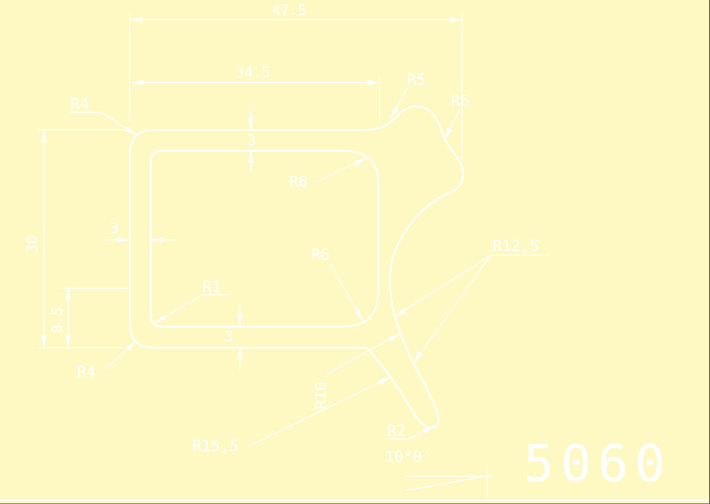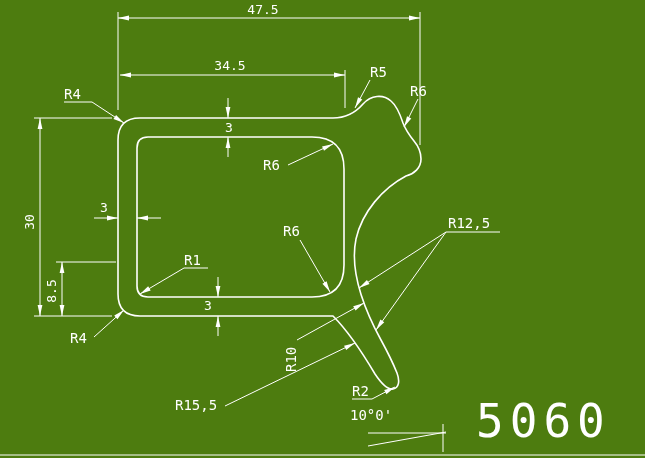--- a/index.html
+++ b/index.html
@@ -1,16 +1,16 @@
 <!DOCTYPE html>
 <html><head>
 <meta charset="utf-8">
 <style>
   html,body{margin:0;padding:0;background:#000;}
-  .canvas{position:relative;width:645px;height:458px;background:#4d7c0f;overflow:hidden;}
+  .canvas{position:relative;width:645px;height:458px;background:#fef9c3;overflow:hidden;}
   svg{position:absolute;left:0;top:0;}
   .profile{stroke:#fff;stroke-width:1.6;fill:none;stroke-linejoin:round;}
   .thin{stroke:#fff;stroke-width:1;fill:none;}
   .arrow{fill:#fff;stroke:none;}
   text{fill:#fff;font-family:"DejaVu Sans Mono","Liberation Mono",monospace;}
   .dimtxt{font-size:13px;}
   .calltxt{font-size:14px;}
   .parttxt{font-size:46px;letter-spacing:6px;}
 </style>
 </head>

